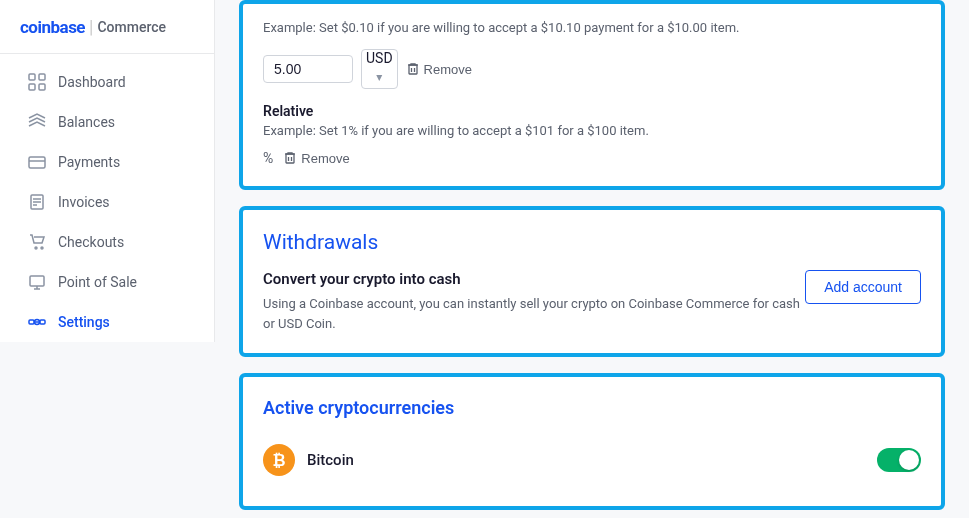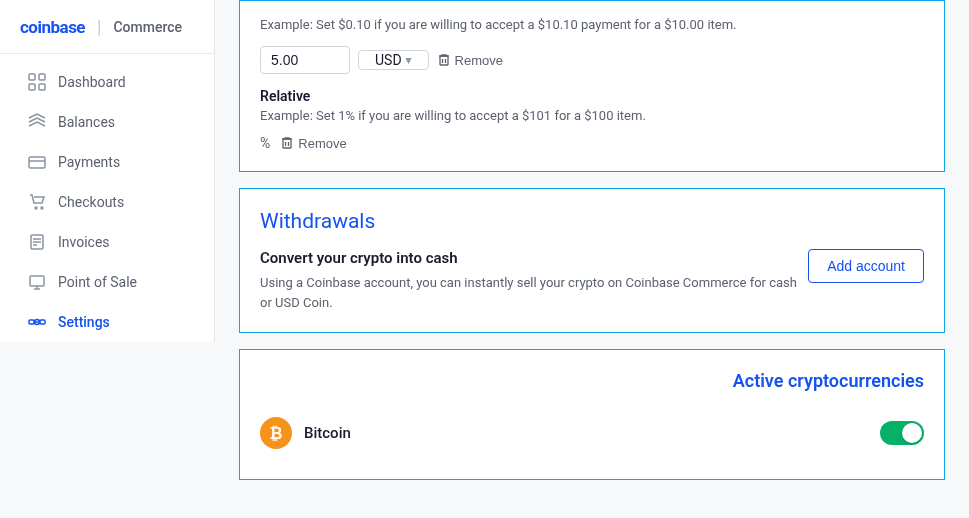--- a/index.html
+++ b/index.html
@@ -12,21 +12,21 @@
       border-right: 1px solid #e8e9eb;
       display: flex;
       flex-direction: column;
       padding: 0;
       flex-shrink: 0;
     }
     .sidebar-logo {
       padding: 16px 20px;
       display: flex;
       align-items: center;
-      gap: 8px;
+      gap: 0;
       border-bottom: 1px solid #e8e9eb;
       margin-bottom: 8px;
     }
     .logo-coinbase {
       color: #1652f0;
       font-size: 17px;
       font-weight: 700;
       letter-spacing: -0.5px;
     }
     .logo-divider {
@@ -70,22 +70,22 @@
       padding: 0;
       background: #f7f8fa;
     }
     .content-area {
       padding: 0 24px 24px 24px;
     }
 
     
     .card {
       background: #fff;
-      border: 1px solid #0ea5e9;
-      border-radius: 0;
+      border: 4px solid #0ea5e9;
+      border-radius: 6px;
       margin-bottom: 16px;
     }
 
     
     .tolerance-section {
       padding: 16px 20px 20px;
     }
     .tolerance-example {
       font-size: 13px;
       color: #5b616e;
@@ -105,27 +105,28 @@
       padding: 0 10px;
       font-size: 14px;
       color: #1a1a2e;
       outline: none;
     }
     .currency-select {
       display: flex;
       align-items: center;
       border: 1px solid #d0d4db;
       border-radius: 4px;
-      padding: 0 16px;
-      height: 20px;
+      padding: 0 4px;
+      height: 40px;
       gap: 4px;
       cursor: pointer;
       font-size: 14px;
       color: #1a1a2e;
       background: #fff;
+      flex-direction: column;
     }
     .remove-btn {
       display: flex;
       align-items: center;
       gap: 4px;
       color: #5b616e;
       font-size: 13px;
       cursor: pointer;
       background: none;
       border: none;
@@ -191,21 +192,20 @@
       color: #1652f0;
       font-size: 14px;
       font-weight: 500;
       cursor: pointer;
       margin-top: 0;
     }
 
     
     .crypto-card {
       padding: 20px 20px;
-      text-align: right;
     }
     .crypto-header {
       font-size: 18px;
       font-weight: 600;
       color: #1652f0;
       margin-bottom: 16px;
     }
     .crypto-item {
       display: flex;
       align-items: center;
@@ -310,38 +310,38 @@
           <rect x="1" y="4" width="16" height="11" rx="1.5"></rect>
           <line x1="1" y1="8" x2="17" y2="8"></line>
         </svg>
       </span>
       <span>Payments</span>
     </div>
 
     <div class="nav-item">
       <span class="nav-icon">
         <svg viewBox="0 0 18 18" fill="none" stroke="#8a93a2" stroke-width="1.5">
-          <path d="M2 2h2l2 8h8l2-6H6"></path>
-          <circle cx="8" cy="15" r="1"></circle>
-          <circle cx="14" cy="15" r="1"></circle>
-        </svg>
-      </span>
-      <span>Checkouts</span>
-    </div>
-
-    <div class="nav-item">
-      <span class="nav-icon">
-        <svg viewBox="0 0 18 18" fill="none" stroke="#8a93a2" stroke-width="1.5">
           <path d="M4 2h10a1 1 0 011 1v12a1 1 0 01-1 1H4a1 1 0 01-1-1V3a1 1 0 011-1z"></path>
           <line x1="5" y1="6" x2="13" y2="6"></line>
           <line x1="5" y1="9" x2="13" y2="9"></line>
           <line x1="5" y1="12" x2="9" y2="12"></line>
         </svg>
       </span>
       <span>Invoices</span>
+    </div>
+
+    <div class="nav-item">
+      <span class="nav-icon">
+        <svg viewBox="0 0 18 18" fill="none" stroke="#8a93a2" stroke-width="1.5">
+          <path d="M2 2h2l2 8h8l2-6H6"></path>
+          <circle cx="8" cy="15" r="1"></circle>
+          <circle cx="14" cy="15" r="1"></circle>
+        </svg>
+      </span>
+      <span>Checkouts</span>
     </div>
 
     <div class="nav-item">
       <span class="nav-icon">
         <svg viewBox="0 0 18 18" fill="none" stroke="#8a93a2" stroke-width="1.5">
           <rect x="2" y="3" width="14" height="10" rx="1"></rect>
           <line x1="6" y1="16" x2="12" y2="16"></line>
           <line x1="9" y1="13" x2="9" y2="16"></line>
         </svg>
       </span>

